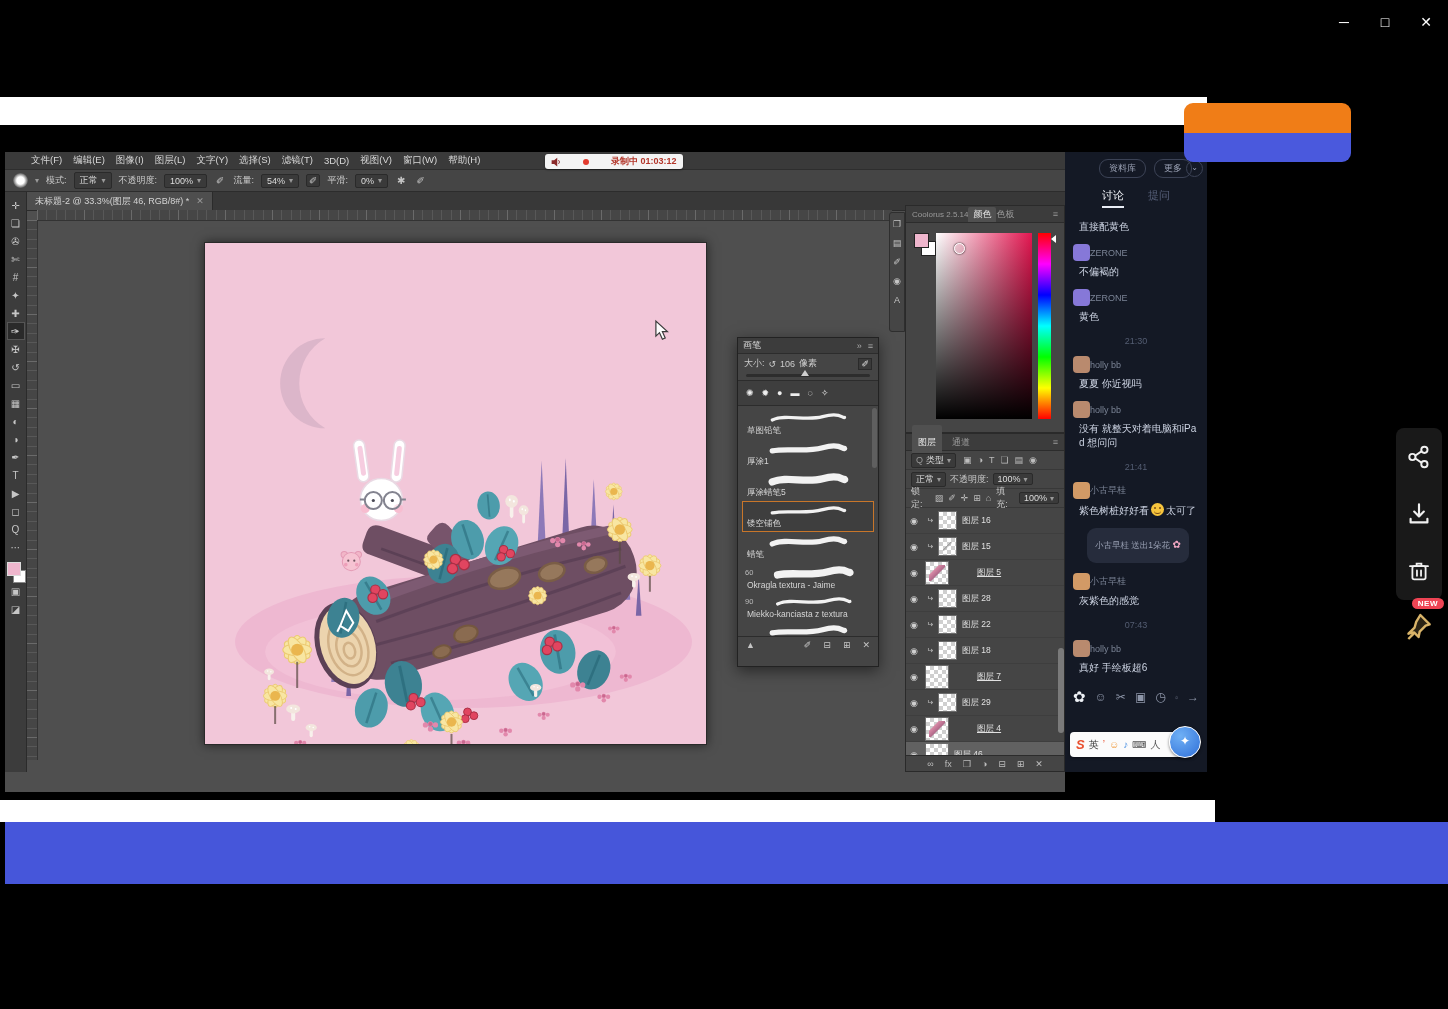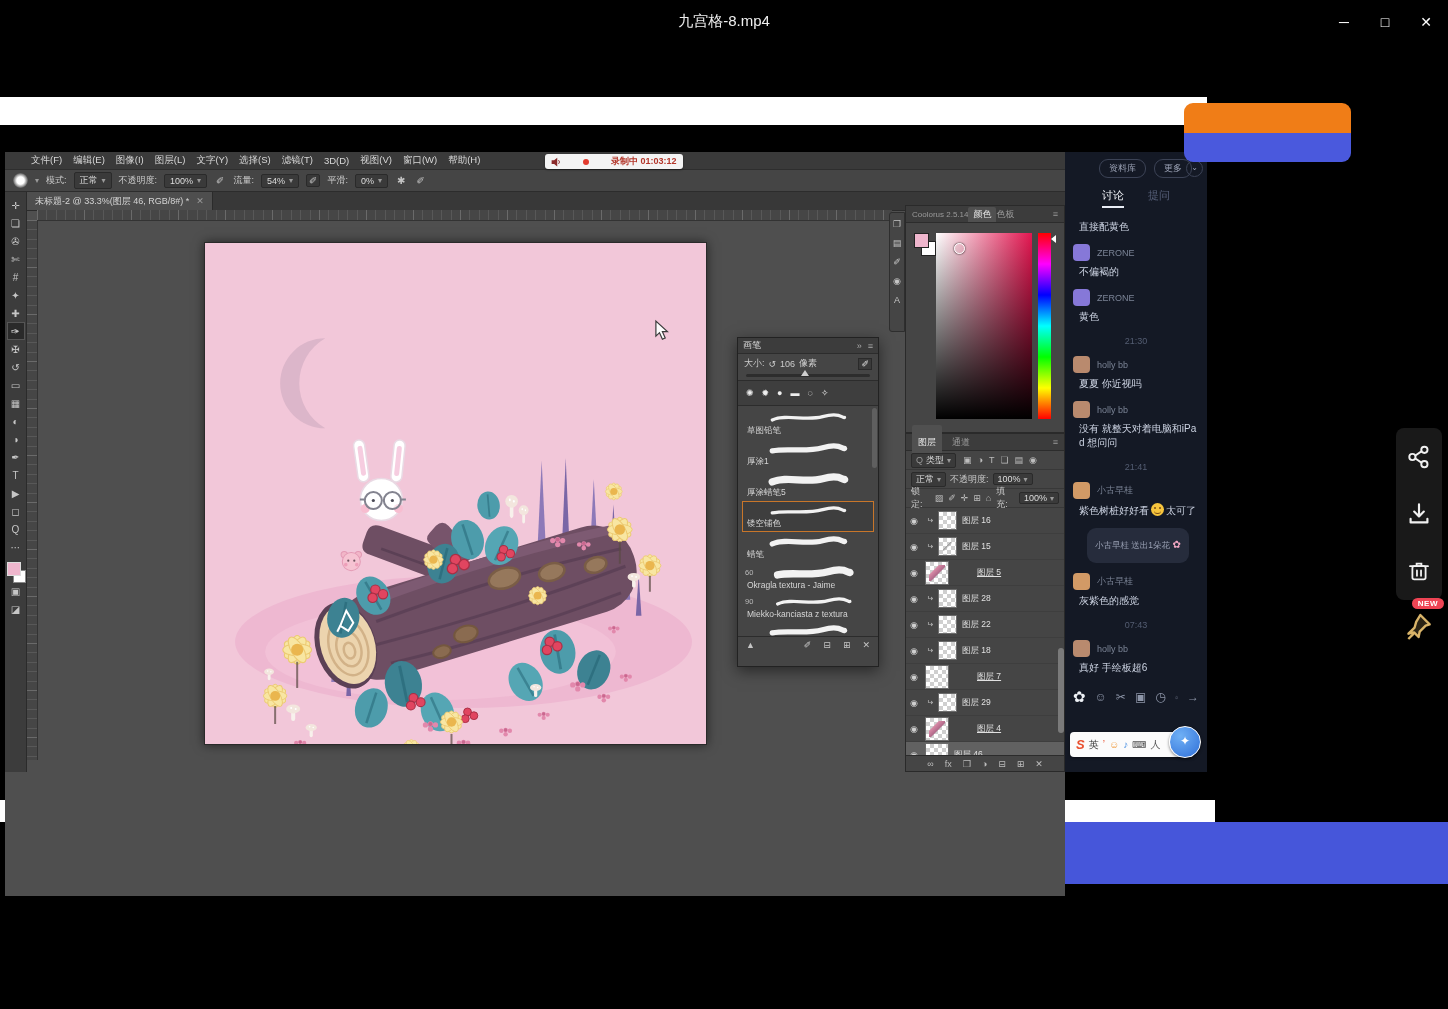--- a/index.html
+++ b/index.html
@@ -7,21 +7,21 @@
   .abs{position:absolute;}
   
   #titlebar{left:0;top:0;width:1448px;height:44px;}
   #vtitle{width:100%;text-align:center;top:12px;color:#efefef;font-size:15px;}
   .winbtn{top:10px;width:24px;height:24px;color:#fff;font-size:14px;text-align:center;line-height:24px;cursor:pointer;}
   
   #topwhite{left:0;top:97px;width:1207px;height:28px;background:#fff;}
   #promo{left:1184px;top:103px;width:167px;height:59px;border-radius:9px;overflow:hidden;z-index:60;}
   #promo .half{width:100%;height:50%;}
   
-  #ps{left:5px;top:152px;width:1060px;height:744px;background:#4f4f4f;z-index:10;font-size:9px;color:#ccc;overflow:hidden;}
+  #ps{left:5px;top:152px;width:1060px;height:640px;background:#4f4f4f;z-index:10;font-size:9px;color:#ccc;overflow:hidden;}
   #ps-menubar{left:0;top:0;width:100%;height:18px;background:#3a3a3a;display:flex;align-items:center;gap:11px;padding-left:26px;box-sizing:border-box;border-bottom:1px solid #2e2e2e;}
   #ps-logo{left:4px;top:2px;width:14px;height:14px;background:#0a1c2e;color:#31a8ff;font-size:8px;font-weight:bold;text-align:center;line-height:14px;border-radius:2px;}
   .mi{color:#d8d8d8;font-size:9.5px;white-space:nowrap;}
   #recpill{left:540px;top:2px;height:15px;background:#f4f4f4;border-radius:3px;display:flex;align-items:center;padding:0 6px;gap:22px;z-index:12;box-shadow:0 1px 2px rgba(0,0,0,.4);}
   #recpill .dot{width:6px;height:6px;border-radius:50%;background:#e23b2e;}
   #recpill .rectxt{color:#b3362a;font-size:9px;font-weight:bold;white-space:nowrap;}
   #ps-options{left:0;top:18px;width:100%;height:22px;background:#454545;border-bottom:1px solid #2c2c2c;display:flex;align-items:center;gap:7px;padding-left:8px;box-sizing:border-box;}
   .opt-dab{width:15px;height:15px;border-radius:50%;background:radial-gradient(circle,#fff 35%,rgba(255,255,255,0) 75%);}
   .caret{color:#999;font-size:8px;}
   .optlabel{color:#c9c9c9;}
@@ -100,21 +100,21 @@
   #ly-foot{height:15px;border-top:1px solid #2c2c2c;display:flex;align-items:center;gap:9px;justify-content:center;color:#c0c0c0;}
   
   #chat{left:1065px;top:152px;width:142px;height:620px;background:#141925;z-index:11;color:#c7cddb;}
   #chat-pills{display:flex;gap:8px;padding:7px 0 0 34px;}
   .pill{border:1px solid #3c4356;border-radius:9px;color:#9aa1b4;font-size:9px;padding:2px 9px;white-space:nowrap;}
   #chat-circle{position:absolute;right:4px;top:8px;width:15px;height:15px;border:1px solid #3c4356;border-radius:50%;color:#9aa1b4;font-size:8px;text-align:center;line-height:14px;}
   #chat-tabs{display:flex;gap:24px;justify-content:center;margin-top:10px;font-size:11px;}
   .ctab{color:#57607a;padding-bottom:3px;}
   .ctab.on{color:#f2f4f8;border-bottom:2px solid #e8ecf5;}
   #msgs{padding:8px 8px 0;height:470px;overflow:hidden;}
-  .m-head{display:flex;align-items:center;gap:7px;margin-top:10px;}
+  .m-head{display:flex;align-items:center;margin-top:10px;}
   .avatar{width:17px;height:17px;border-radius:4px;flex:none;}
   .uname{font-size:9px;color:#7b8496;}
   .mtext{font-size:10px;color:#ccd3e2;margin:4px 0 0 6px;line-height:14px;word-break:break-all;}
   .mtime{text-align:center;color:#545d72;font-size:9px;margin:12px 0 2px;}
   .gift{margin:10px 0 0 14px;background:#262c3c;border-radius:9px;font-size:8.5px;color:#9aa1b4;padding:11px 8px;display:inline-block;}
   .gift .fl{color:#f2a7c3;font-size:10px;}
   .emoji{display:inline-block;width:13px;height:13px;border-radius:50%;background:#f7c53d;vertical-align:-2px;position:relative;margin:0 2px;}
   .emoji::before{content:"";position:absolute;left:3px;top:4px;width:2px;height:2px;background:#7a4b12;border-radius:50%;box-shadow:5px 0 0 #7a4b12;}
   .emoji::after{content:"";position:absolute;left:3px;top:6px;width:7px;height:4px;border-bottom:1.5px solid #7a4b12;border-radius:0 0 7px 7px;}
   #chat-tools{position:absolute;left:0;top:536px;width:100%;display:flex;align-items:center;gap:9px;padding:0 8px;box-sizing:border-box;}
@@ -132,21 +132,20 @@
   
   #botwhite{left:0;top:800px;width:1215px;height:22px;background:#fff;}
   #botblue{left:5px;top:822px;width:1443px;height:62px;background:#4656da;}
   
   #ctrl{left:0;top:960px;width:1448px;height:49px;background:#000;z-index:30;}
 </style>
 </head>
 <body>
 
 <div class="abs" id="titlebar">
-  <div class="abs" id="vtitle">九宫格-8.mp4</div>
   <div class="abs winbtn" style="left:1332px;">─</div>
   <div class="abs winbtn" style="left:1373px;">□</div>
   <div class="abs winbtn" style="left:1414px;">✕</div>
 </div>
 
 <div class="abs" id="topwhite"></div>
 <div class="abs" id="promo">
   <div class="half" style="background:#f07d17;"></div>
   <div class="half" style="background:#4a59dd;"></div>
 </div>

